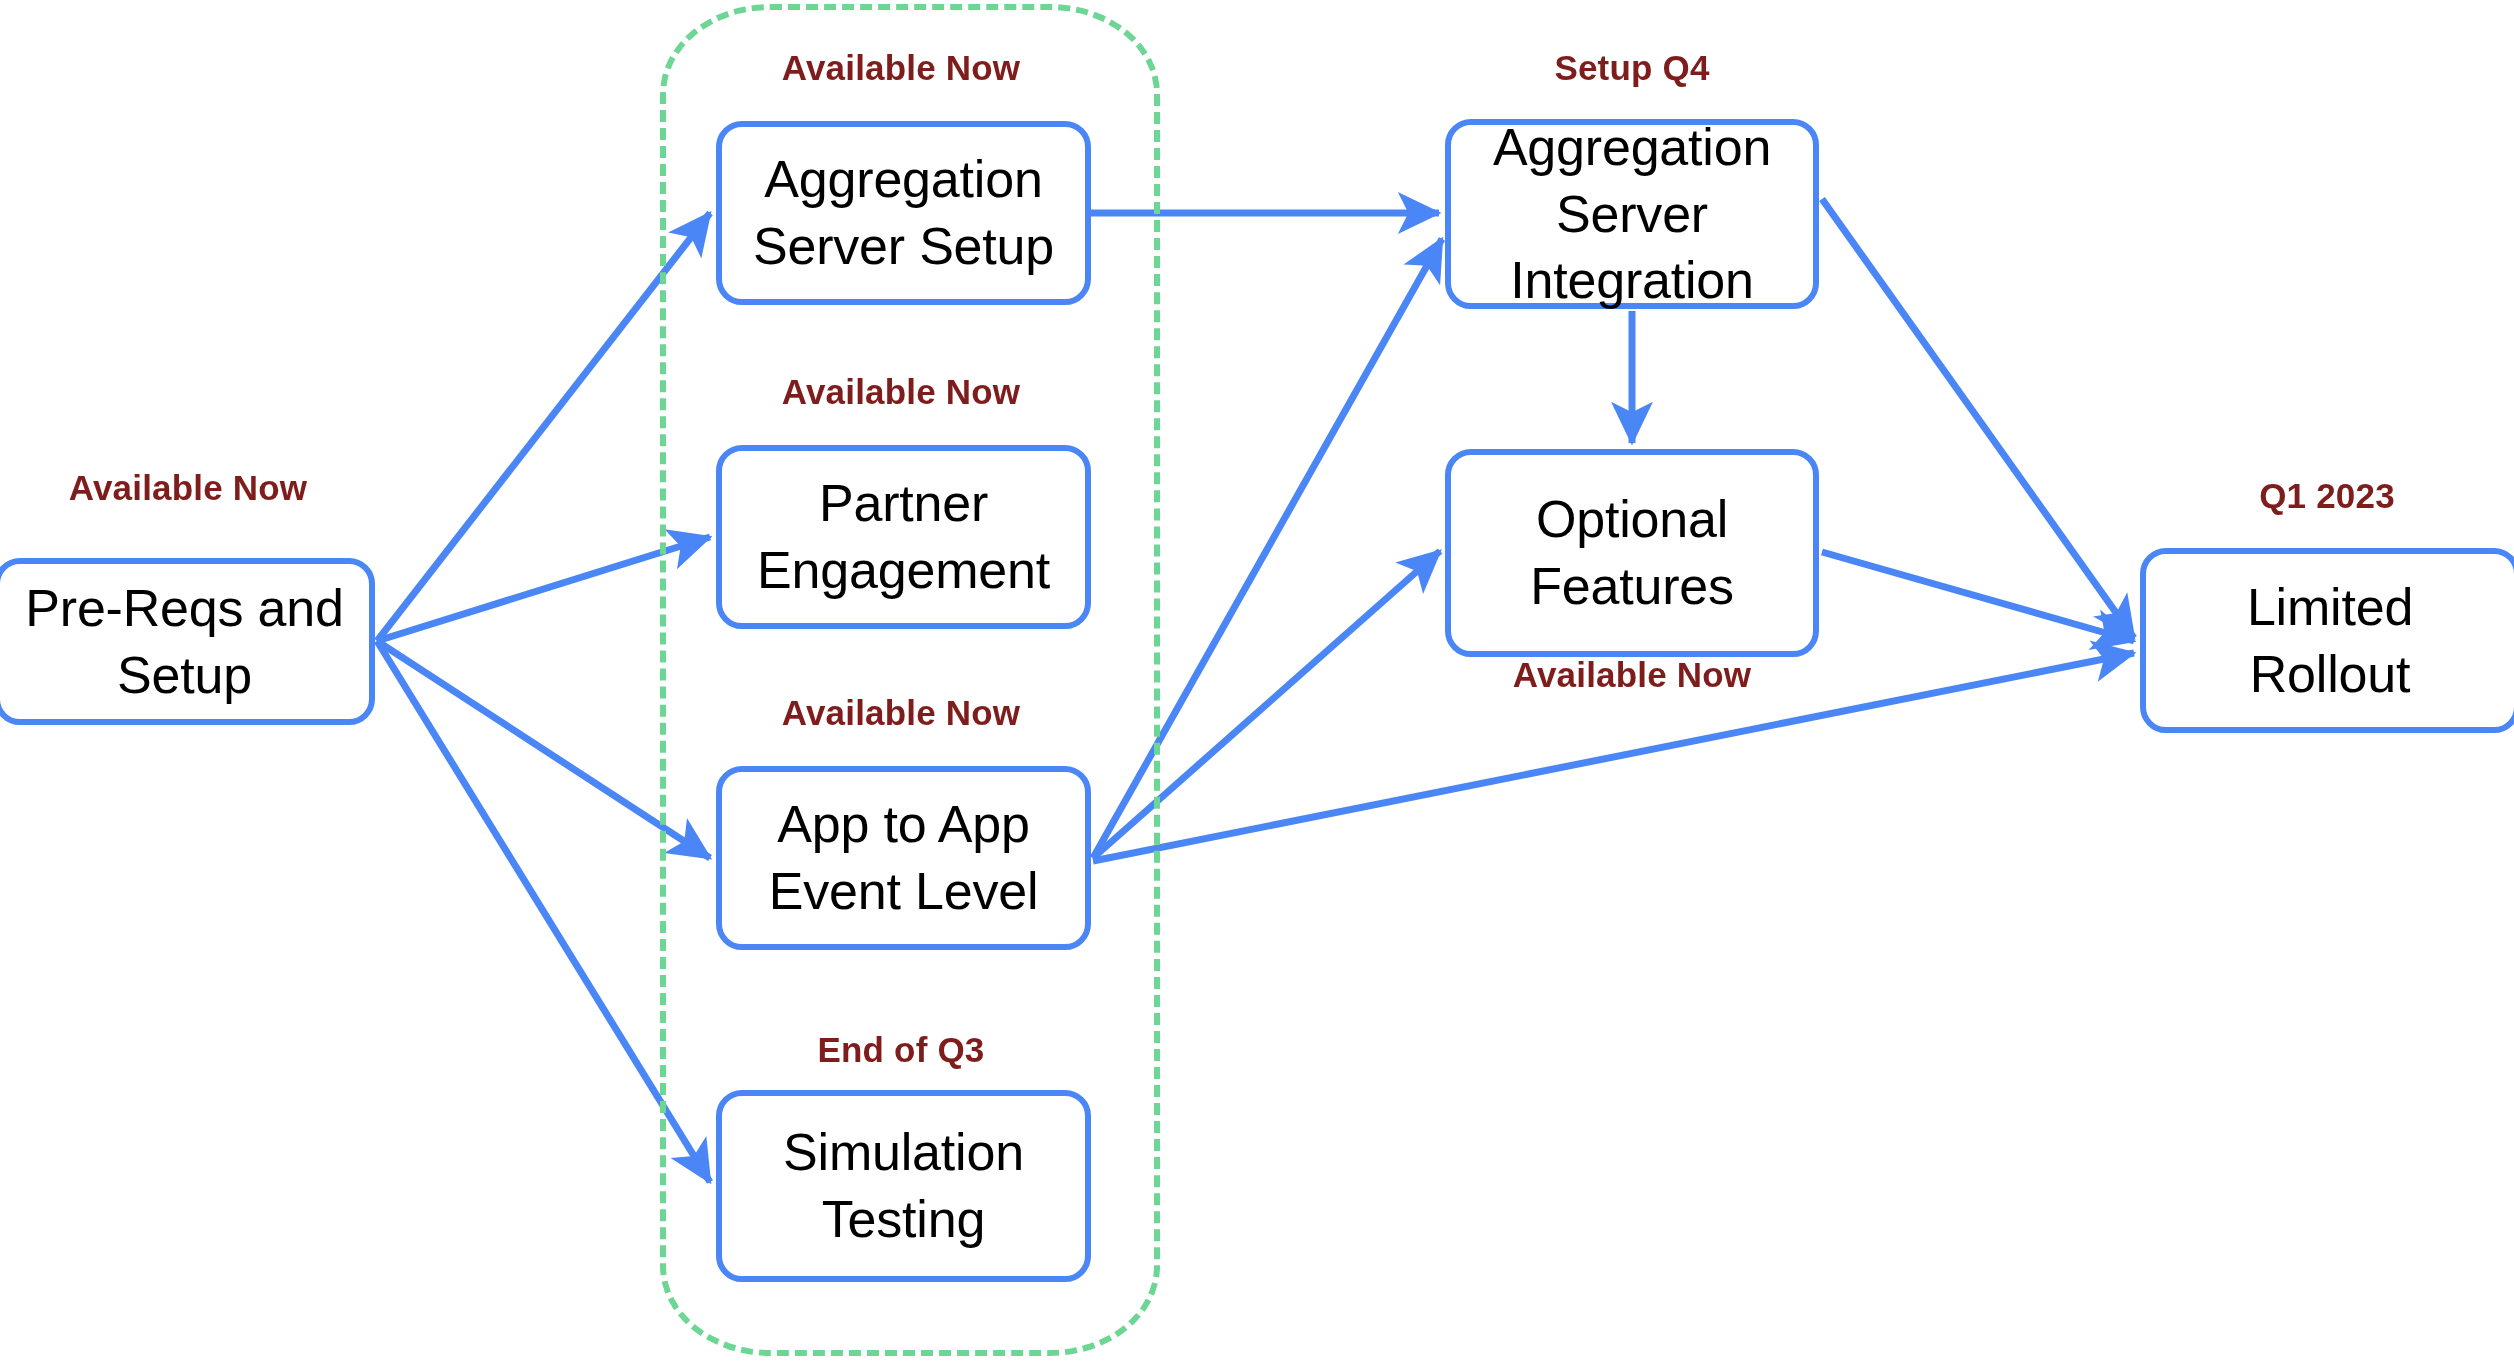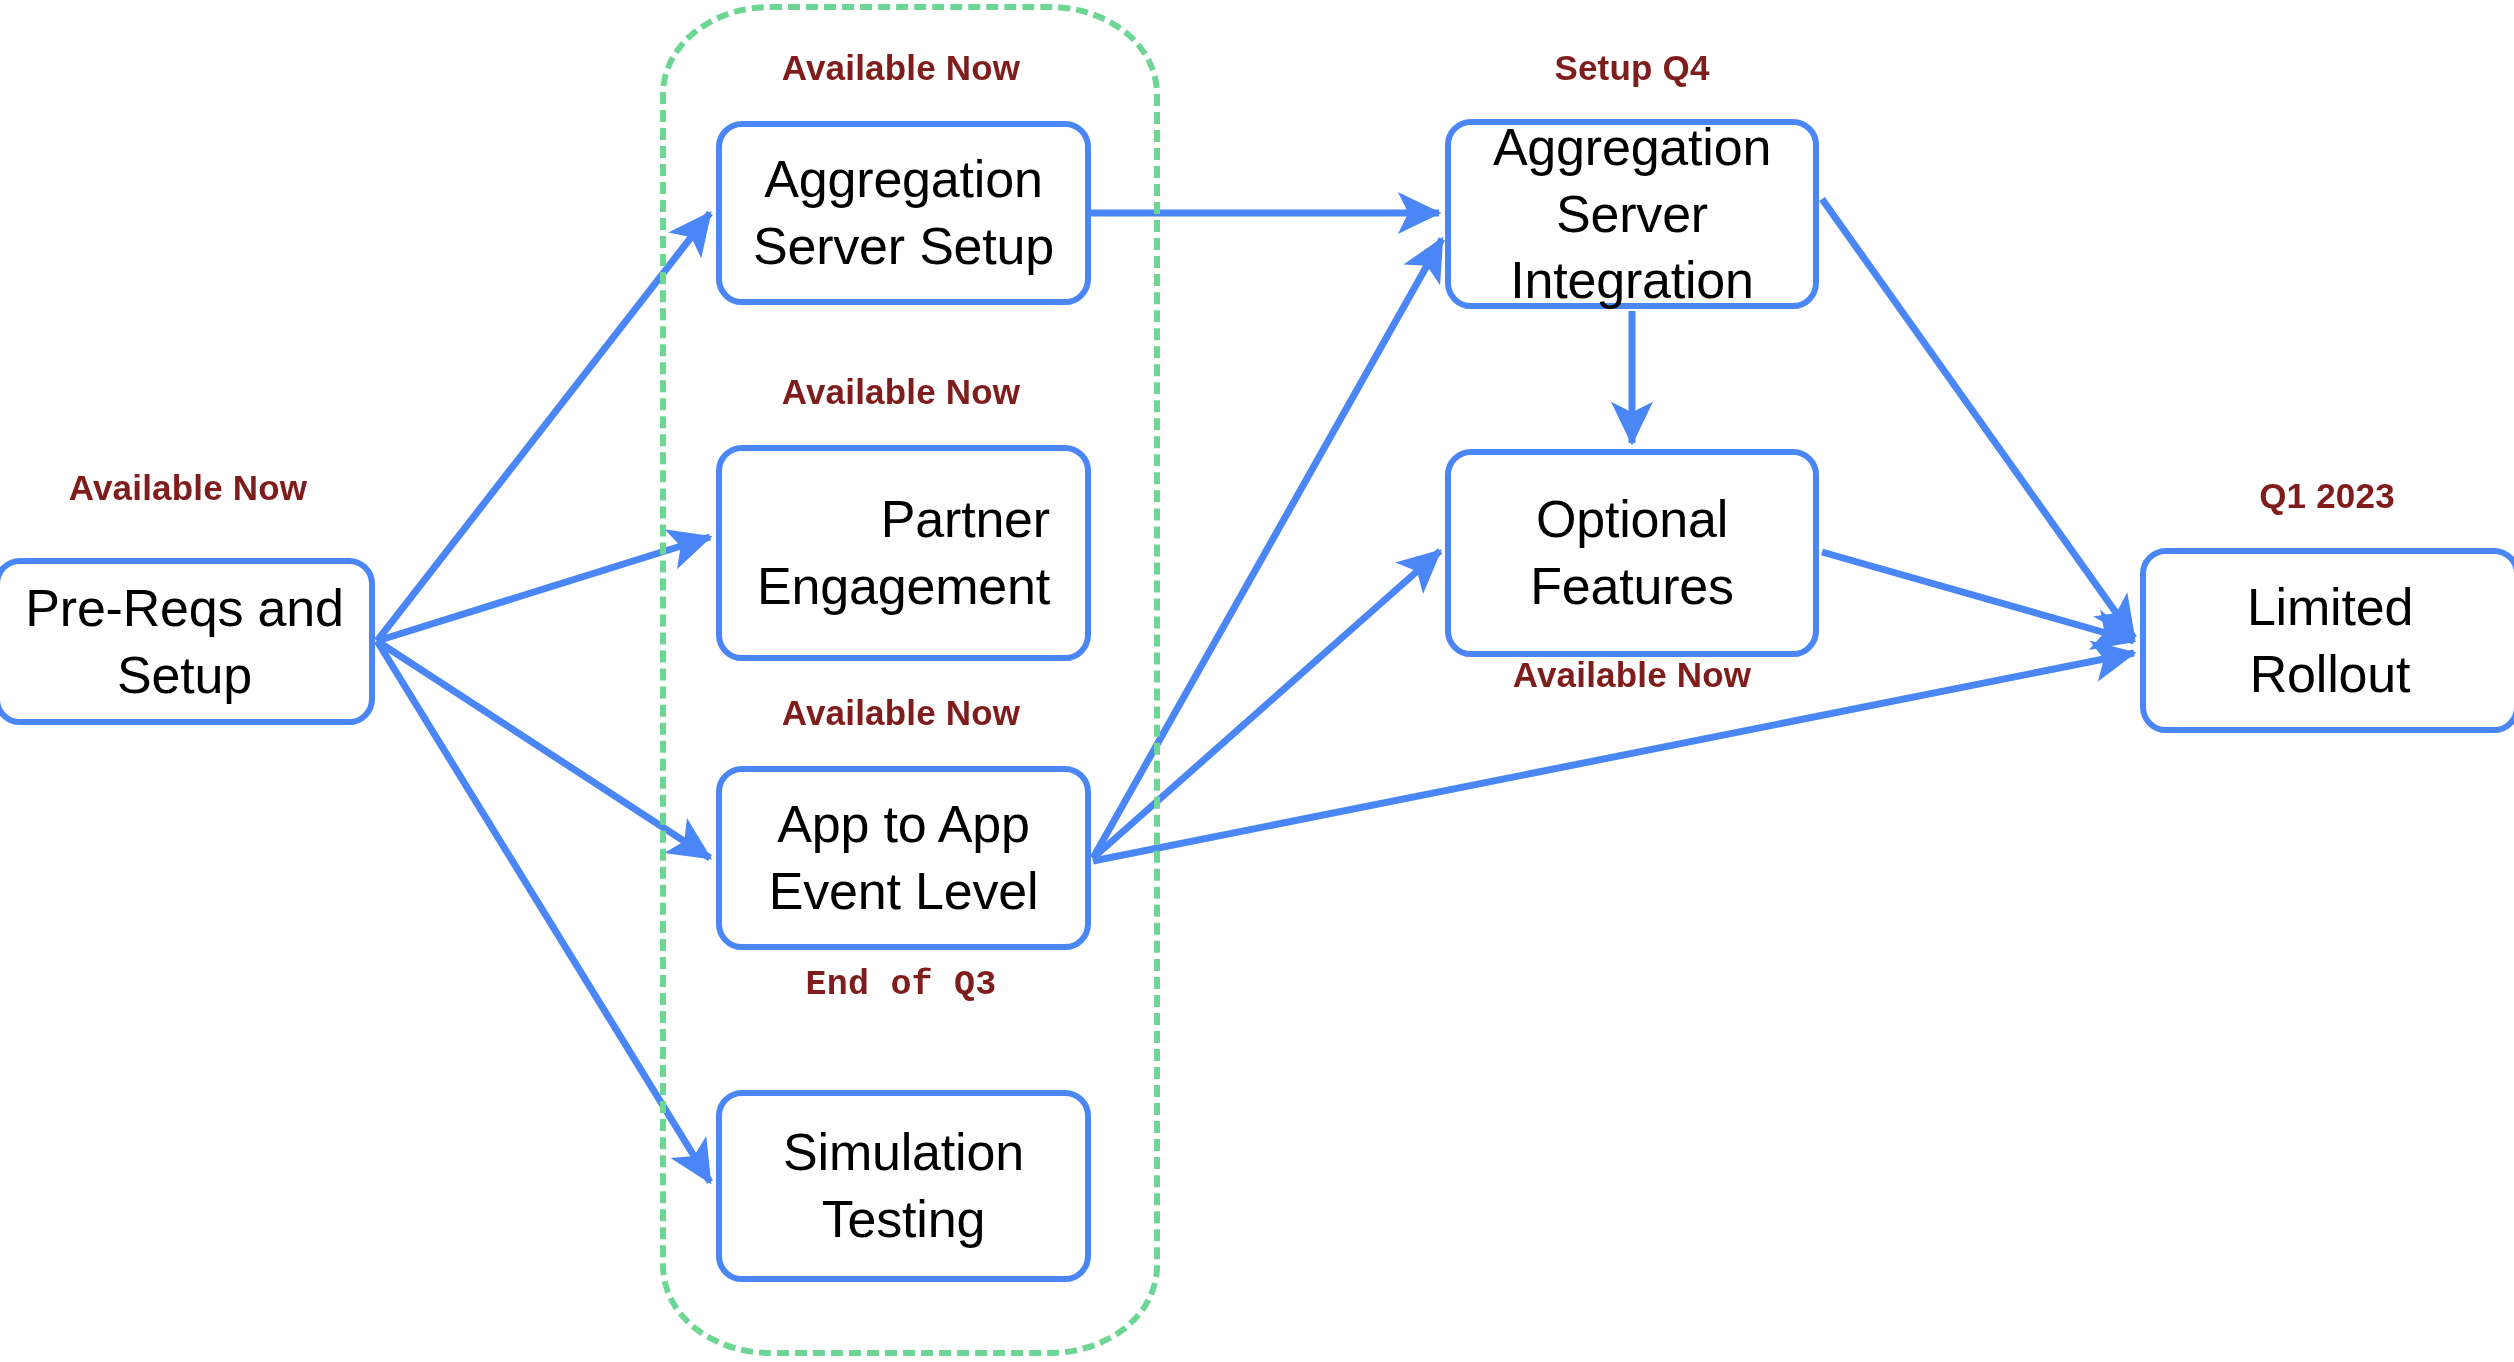--- a/index.html
+++ b/index.html
@@ -91,32 +91,32 @@
       <path d="M 1822 552 L 2134 641"></path>
     </g>
   </svg>
 
   <div class="group-box" style="left: 660px; top: 4px; width: 500px; height: 1352px;"></div>
 
   <div class="node-label" style="left:188px; top:468px;">Available Now</div>
   <div class="node-label" style="left:901px; top:48px;">Available Now</div>
   <div class="node-label" style="left:901px; top:372px;">Available Now</div>
   <div class="node-label" style="left:901px; top:693px;">Available Now</div>
-  <div class="node-label" style="left:901px; top:965px;font-family:Liberation Mono, monospace;">End of Q3</div>
+  <div class="node-label" style="left:901px; top:1030px;">End of Q3</div>
   <div class="node-label" style="left:1632px; top:48px;">Setup Q4</div>
   <div class="node-label" style="left:1632px; top:655px;">Available Now</div>
   <div class="node-label" style="left:2327px; top:452px;margin-top:24px;">Q1 2023</div>
 
   <div class="node" style="left:-6px; top:558px; width:381px; height:167px;">Pre-Reqs and
 Setup</div>
 
   <div class="node" style="left:716px; top:121px; width:375px; height:184px;">Aggregation
 Server Setup</div>
 
-  <div class="node" style="left:716px; top:445px; width:375px; height:216px;text-align:right;">Partner
+  <div class="node" style="left:716px; top:445px; width:375px; height:184px;">Partner
 Engagement</div>
 
   <div class="node" style="left:716px; top:766px; width:375px; height:184px;">App to App
 Event Level</div>
 
   <div class="node" style="left:716px; top:1090px; width:375px; height:192px;">Simulation
 Testing</div>
 
   <div class="node" style="left:1445px; top:119px; width:374px; height:190px;">Aggregation
 Server

